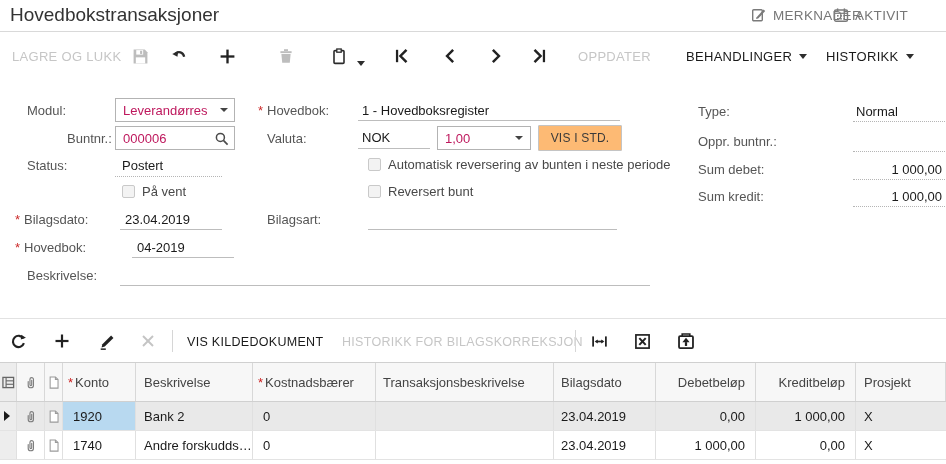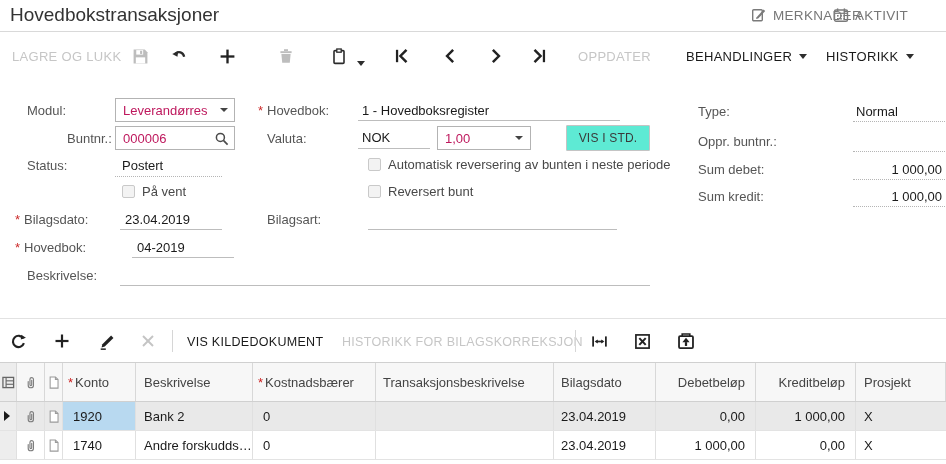--- a/index.html
+++ b/index.html
@@ -25,21 +25,21 @@
 
   
   .form { position:absolute; left:0; top:84px; width:946px; height:234px; background:#fff; }
   .flabel { position:absolute; font-size:13px; color:#555; white-space:nowrap; }
   .fstar { position:absolute; font-size:13px; color:#cb2a2a; }
   .fvalue { position:absolute; font-size:13px; color:#1a1a1a; white-space:nowrap; }
   .u-solid { border-bottom:1px solid #bdbdbd; }
   .u-dot { border-bottom:1px dotted #b5b5b5; }
   .boxfield { position:absolute; height:24px; border:1px solid #b3b3b3; background:#fff; font-size:13px; color:#be185d; display:flex; align-items:center; padding-left:7px; overflow:hidden; white-space:nowrap; }
   .boxfield .grow { flex:1; overflow:hidden; white-space:nowrap; }
-  .btn { position:absolute; height:26px; border:1px solid #c4c4c4; background:#5eead4; font-size:12px; color:#3a3a3a; display:flex; align-items:center; justify-content:center; letter-spacing:.2px; cursor:pointer; border-radius:1px;margin-left:28px; }
+  .btn { position:absolute; height:26px; border:1px solid #c4c4c4; background:#fdba74; font-size:12px; color:#3a3a3a; display:flex; align-items:center; justify-content:center; letter-spacing:.2px; cursor:pointer; border-radius:1px; }
   .checkbox { position:absolute; width:13px; height:13px; border:1px solid #c9c9c9; background:#f3f3f3; border-radius:2px; cursor:pointer; }
   .cb-label { position:absolute; font-size:13px; color:#484848; white-space:nowrap; }
   .num-right { text-align:right; }
 
   
   .grid-toolbar { position:absolute; left:0; top:318px; width:946px; height:44px; border-top:1px solid #e2e2e2; background:#fff; }
   .gt-icon { position:absolute; top:12px; width:20px; height:20px; display:flex; align-items:center; justify-content:center; cursor:pointer; }
   .gt-text { position:absolute; top:16px; font-size:12.5px; letter-spacing:.3px; white-space:nowrap; cursor:pointer; }
   .vdiv { position:absolute; top:11px; width:1px; height:22px; background:#d6d6d6; }
 

